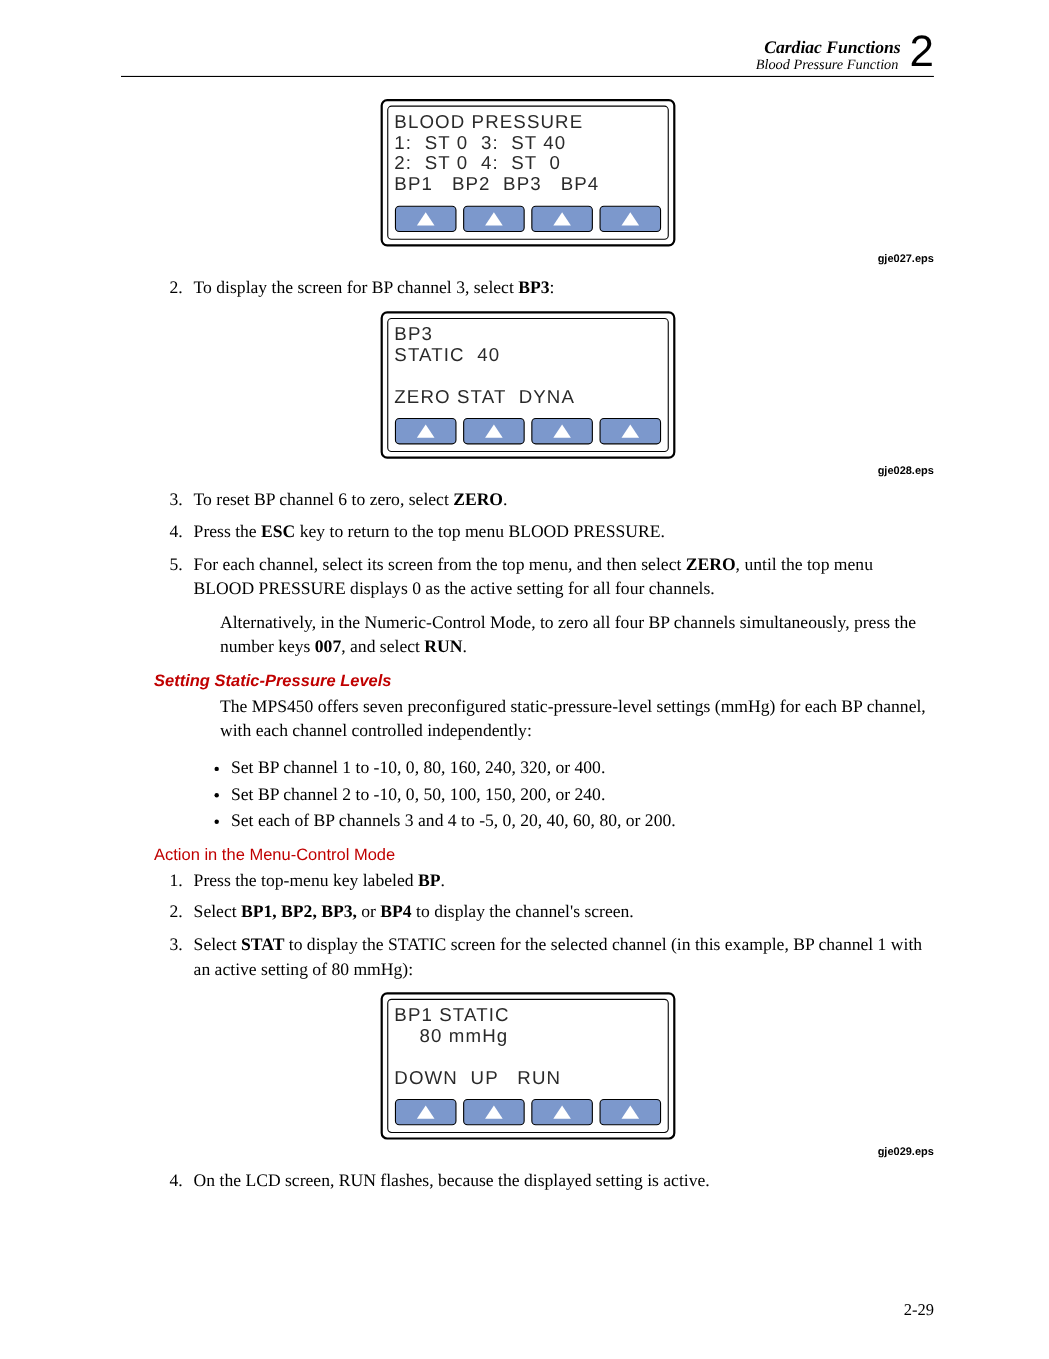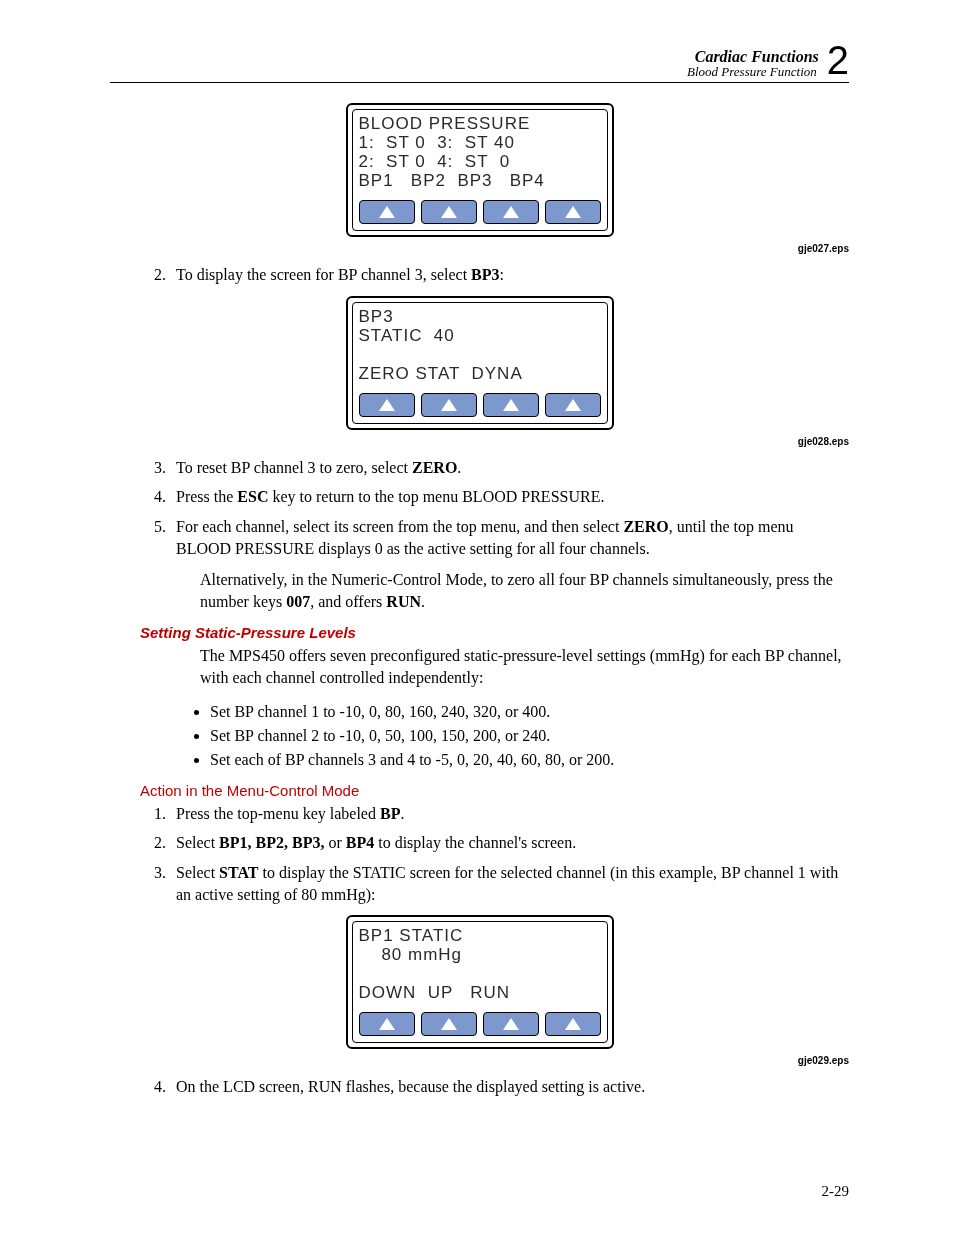--- a/index.html
+++ b/index.html
@@ -6,21 +6,21 @@
     margin: 0;
     background: #fff;
     font-family: "Times New Roman", Times, serif;
     color: #000;
     width: 954px;
     height: 1235px;
     position: relative;
     box-sizing: border-box;
   }
   .page {
-    padding: 40px 105px 30px 110px;
+    padding: 27px 105px 30px 110px;
     box-sizing: border-box;
     width: 100%;
     height: 100%;
     position: relative;
   }
   .header {
     text-align: right;
     border-bottom: 1px solid #000;
     padding-bottom: 2px;
     margin-bottom: 20px;
@@ -209,26 +209,26 @@
           </div>
         <div class="lcd-btn">
             <div class="tri-up"></div>
           </div>
       </div>
     </div>
   </div>
   <div class="eps-label">gje028.eps</div>
 
   <ol class="steps" start="3">
-    <li><span>To reset BP channel 3 to zero, select </span><b>ZERO</b><span>.</span></li>
+    <li><span>To reset BP channel 6 to zero, select </span><b>ZERO</b><span>.</span></li>
     <li><span>Press the </span><b>ESC</b><span> key to return to the top menu BLOOD PRESSURE.</span></li>
     <li><span>For each channel, select its screen from the top menu, and then select </span><b>ZERO</b><span>, until the top menu BLOOD PRESSURE displays 0 as the active setting for all four channels.</span></li>
   </ol>
 
-  <p class="body-para"><span>Alternatively, in the Numeric-Control Mode, to zero all four BP channels simultaneously, press the number keys </span><b>007</b><span>, and offers </span><b>RUN</b><span>.</span></p>
+  <p class="body-para"><span>Alternatively, in the Numeric-Control Mode, to zero all four BP channels simultaneously, press the number keys </span><b>007</b><span>, and select </span><b>RUN</b><span>.</span></p>
 
   <div class="h3">Setting Static-Pressure Levels</div>
   <p class="body-para">The MPS450 offers seven preconfigured static-pressure-level settings (mmHg) for each BP channel, with each channel controlled independently:</p>
   <ul class="bullets">
     <li>Set BP channel 1 to -10, 0, 80, 160, 240, 320, or 400.</li>
     <li>Set BP channel 2 to -10, 0, 50, 100, 150, 200, or 240.</li>
     <li>Set each of BP channels 3 and 4 to -5, 0, 20, 40, 60, 80, or 200.</li>
   </ul>
 
   <div class="h4">Action in the Menu-Control Mode</div>

